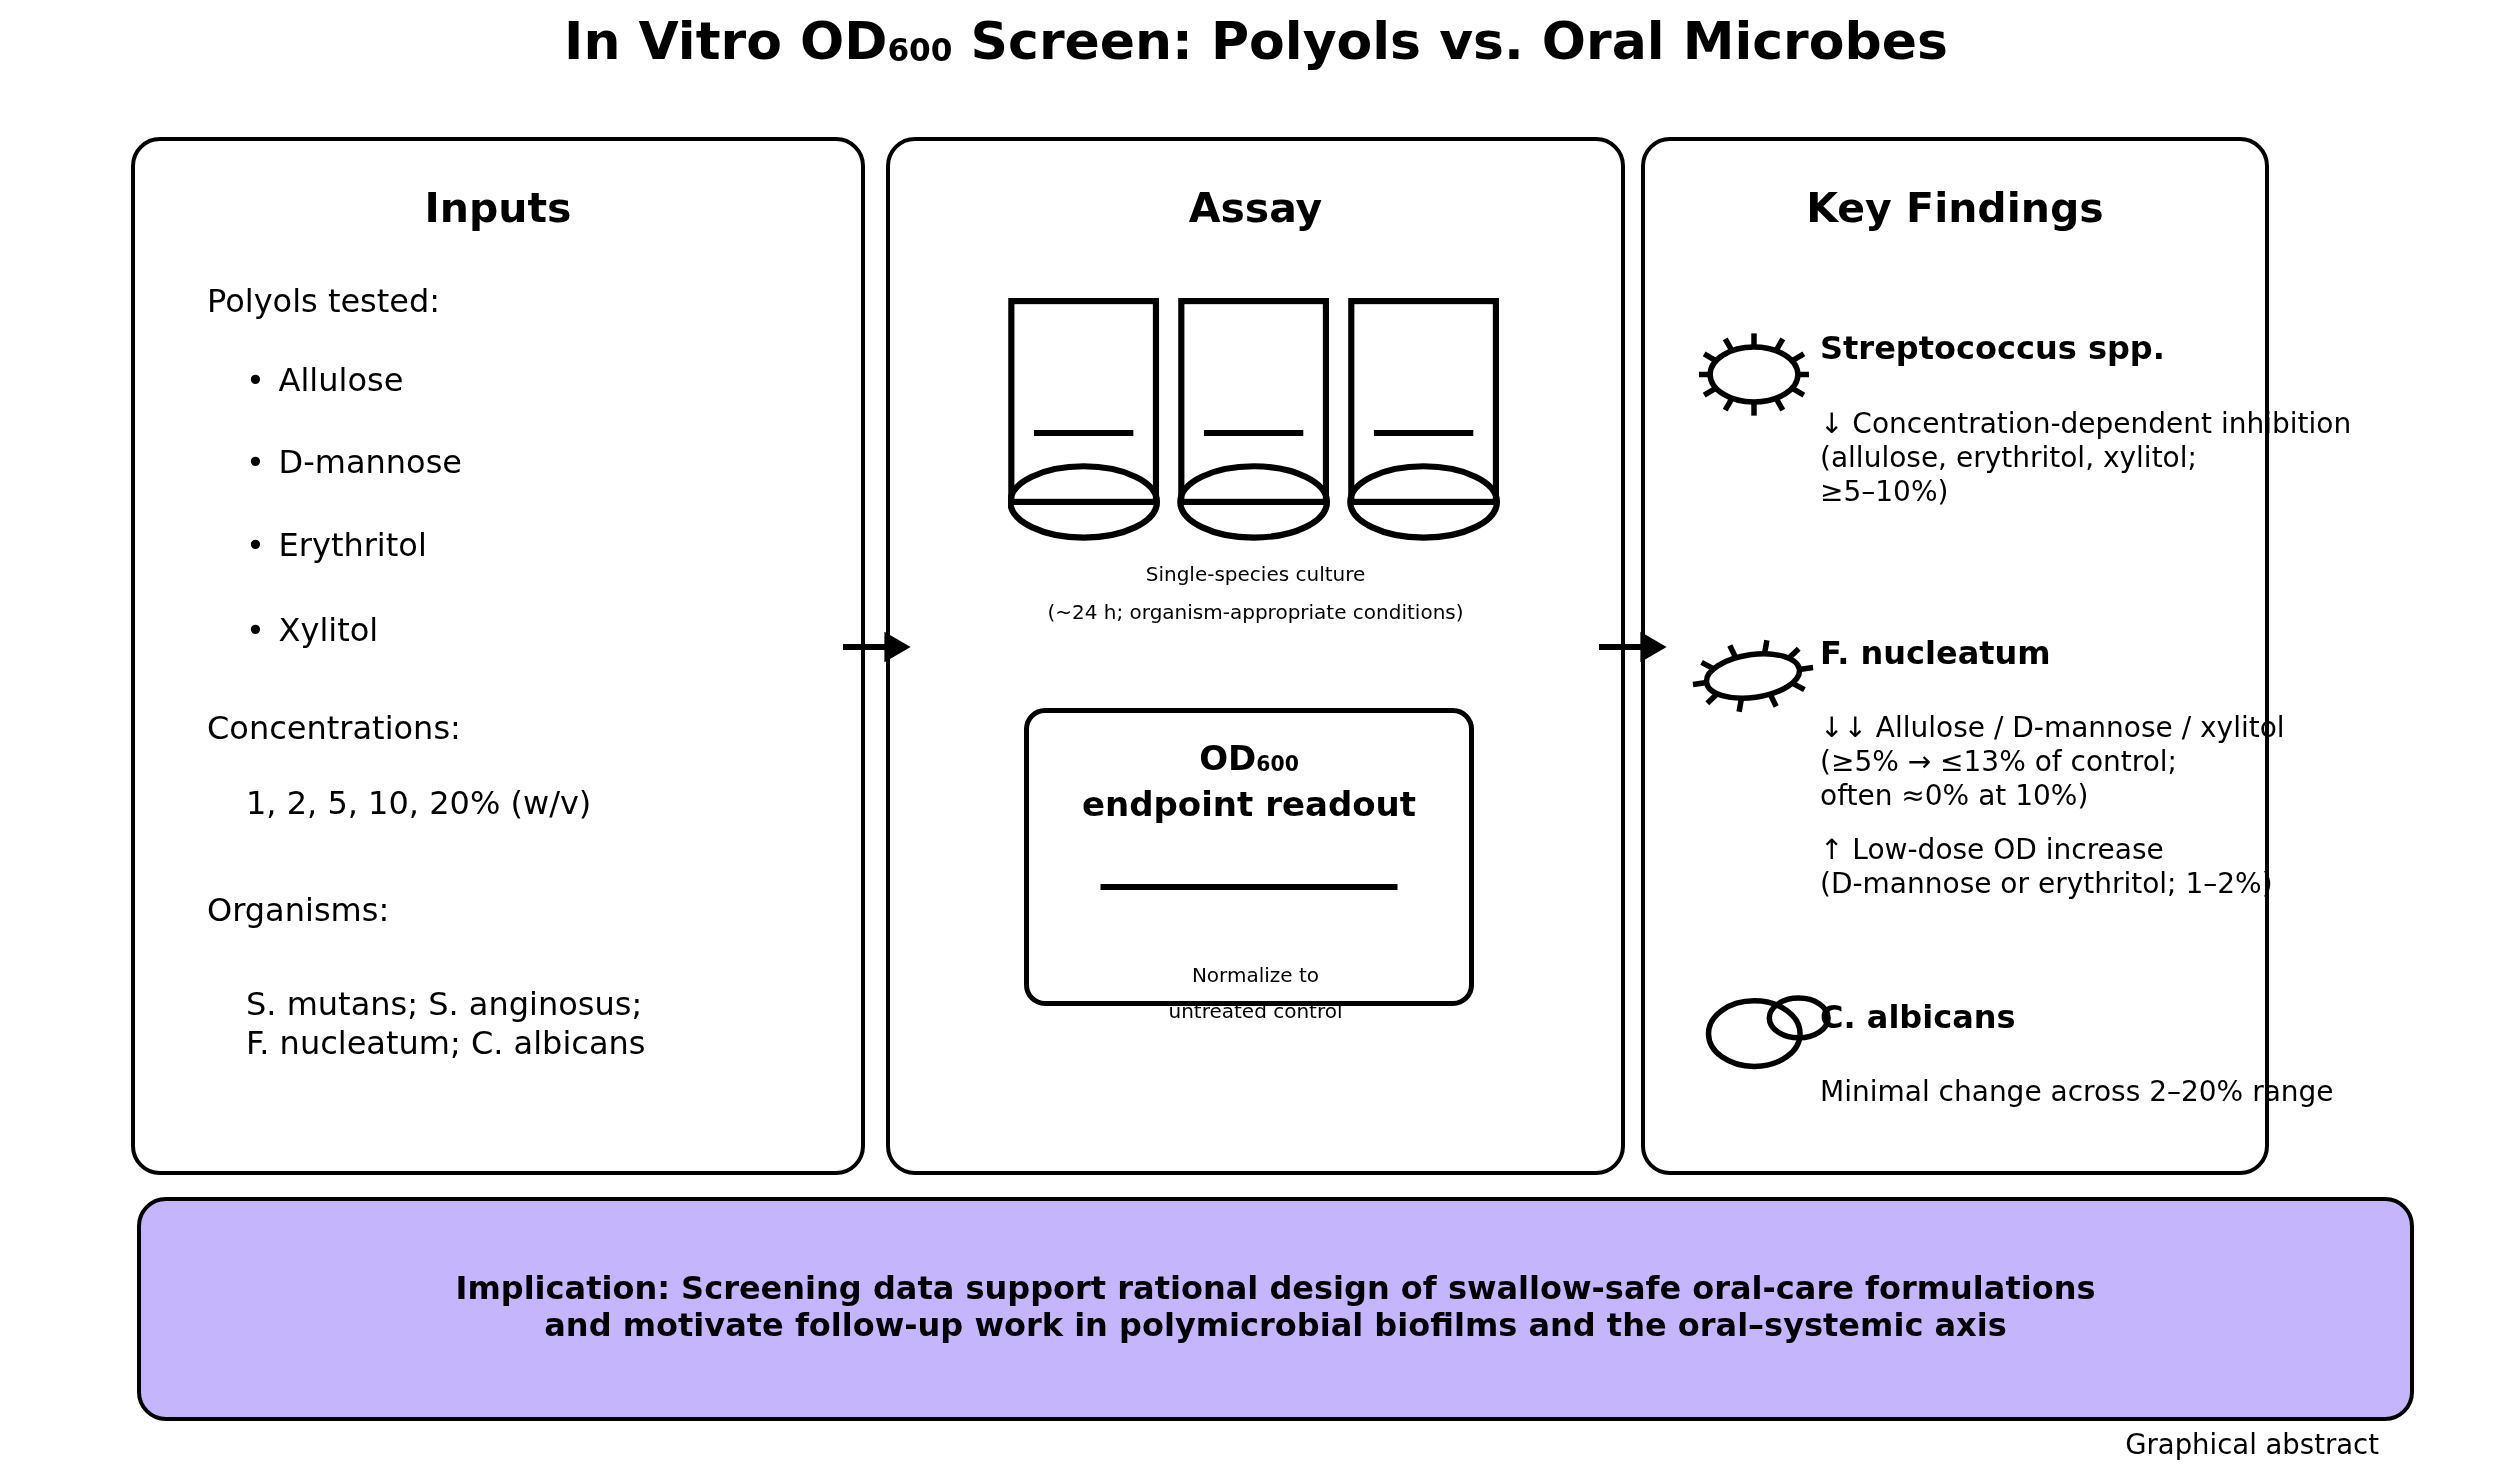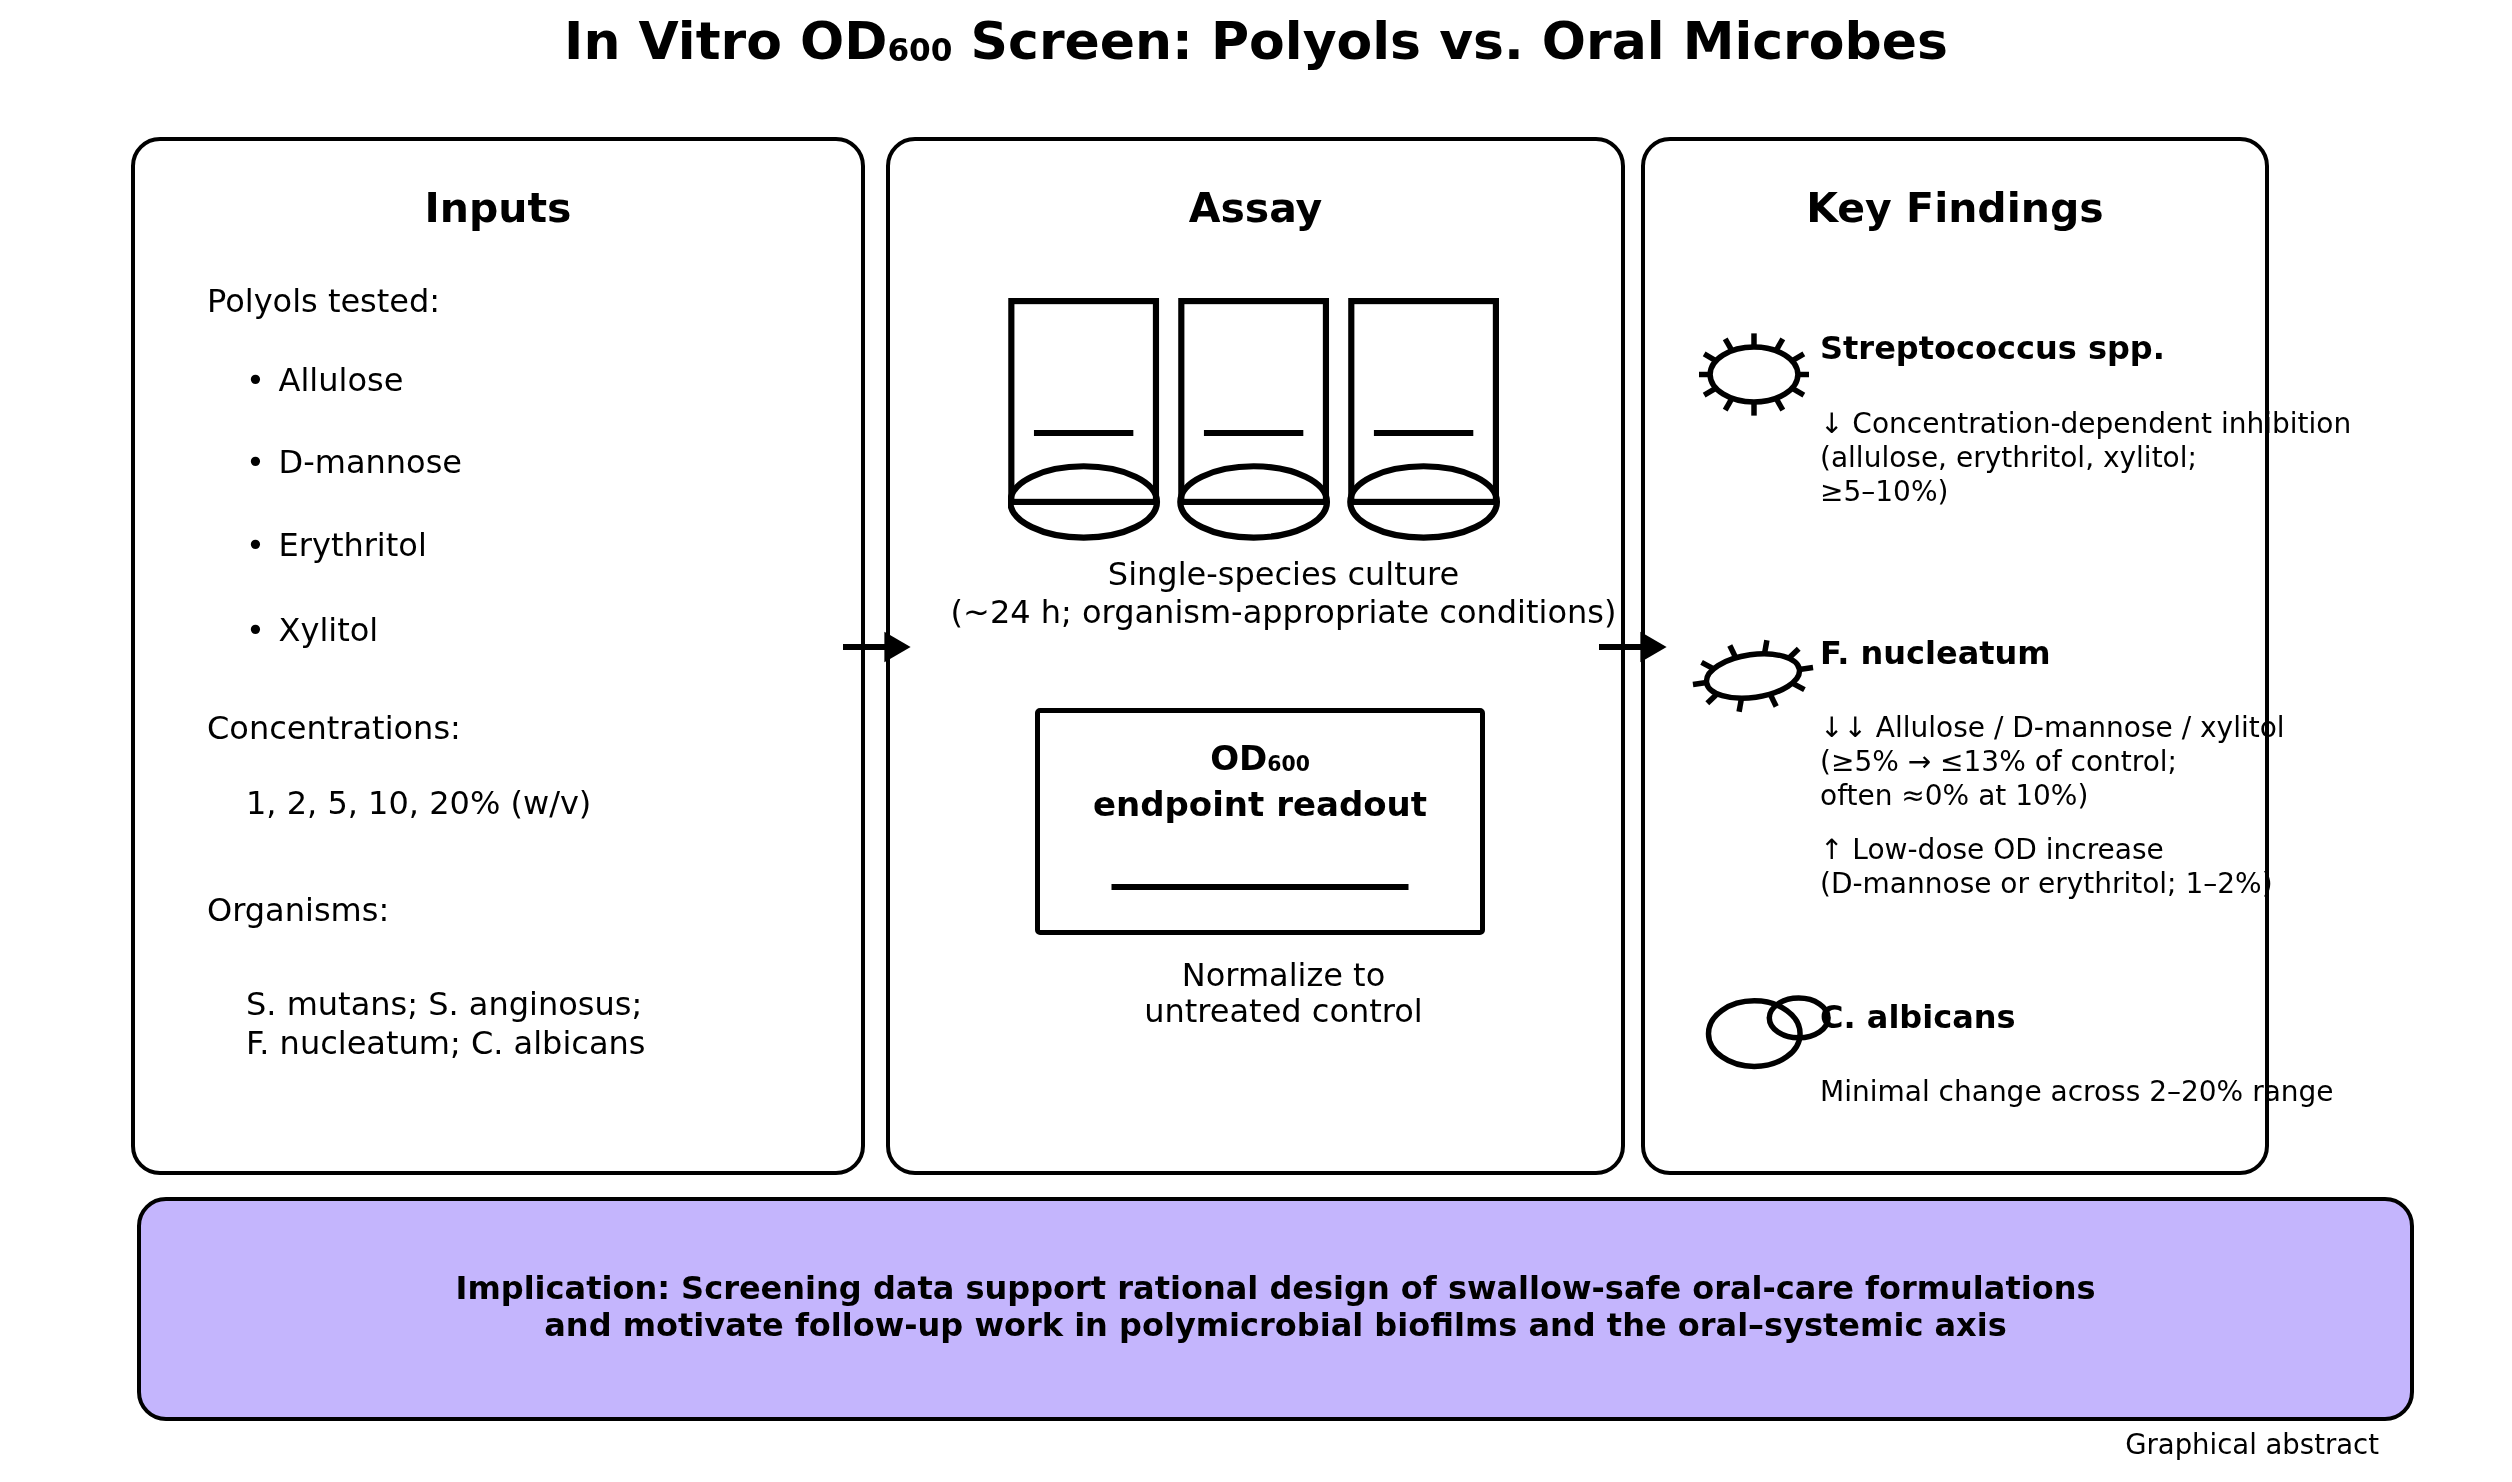--- a/index.html
+++ b/index.html
@@ -22,24 +22,24 @@
   #panel-findings{left:1641px;width:628px;}
   .panel-header{
     position:absolute;top:43px;left:0;width:100%;text-align:center;
     font-size:41px;font-weight:bold;line-height:49px;
   }
   .abs{position:absolute;}
   .t46{font-size:32px;line-height:37px;white-space:nowrap;}
   .bullet-row{display:flex;align-items:baseline;}
   .bullet-glyph{margin-right:13.7px;}
   .center{left:0;width:100%;text-align:center;}
-  .t44{font-size:32px;line-height:38px;white-space:nowrap;padding-left:28px;}
+  .t44{font-size:20px;line-height:38px;white-space:nowrap;}
   .od-box{
-    position:absolute;left:145px;top:567px;width:450px;height:227px;
-    box-sizing:border-box;border:5.5px solid #000;border-radius:5px;background:#fff;
+    position:absolute;left:134px;top:567px;width:450px;height:298px;
+    box-sizing:border-box;border:5.5px solid #000;border-radius:21px;background:#fff;
   }
   .od-text{
     position:absolute;top:25px;left:0;width:100%;text-align:center;
     font-size:34px;font-weight:bold;line-height:40px;white-space:nowrap;
   }
   .od-line{
     position:absolute;top:171px;left:50%;transform:translateX(-50%);
     width:297px;height:6.2px;background:#000;
   }
   .find-heading{font-size:32px;font-weight:bold;line-height:37px;white-space:nowrap;}

